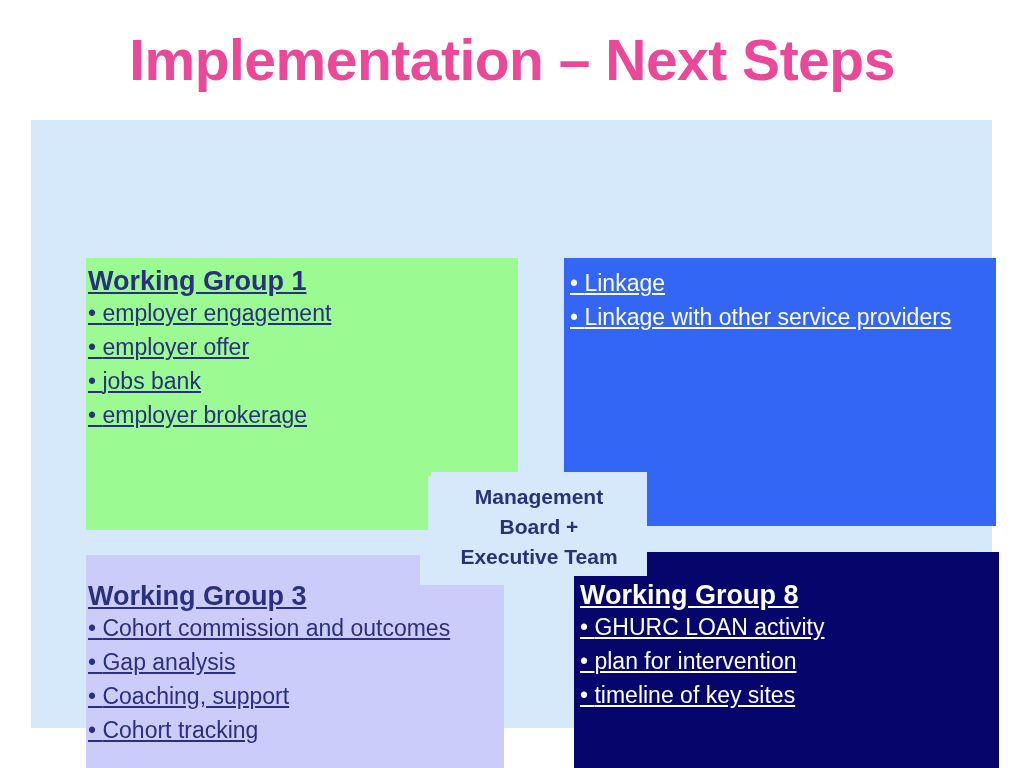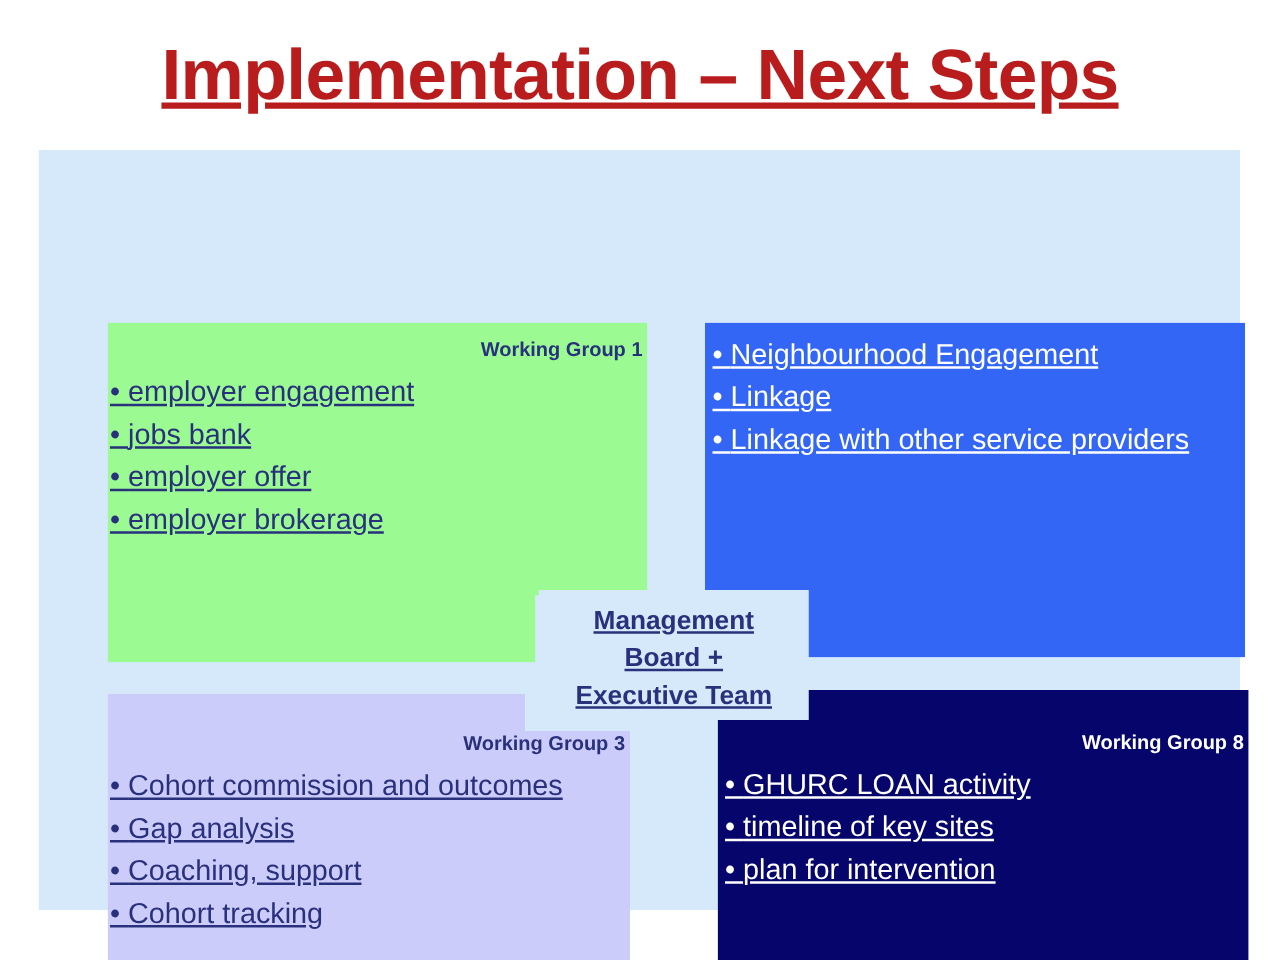--- a/index.html
+++ b/index.html
@@ -25,47 +25,47 @@
     position: absolute;
     left: 0;
     top: 28px;
     width: 1024px;
     text-align: center;
     font-family: "Liberation Sans", sans-serif;
     font-weight: bold;
     font-size: 57px;
     line-height: 64px;
     letter-spacing: -0.5px;
-    color: #b91c1c;
+    color: #ec4899;
     white-space: nowrap;
-    text-decoration: underline;
   }
 
   
   .panel {
     position: absolute;
     left: 31px;
     top: 120px;
     width: 961px;
     height: 608px;
     background: #D5E9FA;
   }
 
   
   .group-box {
     position: absolute;
     box-sizing: border-box;
   }
   .group-title {
-    text-align: right;
+    text-align: left;
     font-weight: bold;
-    font-size: 16px;
+    font-size: 27px;
     line-height: 30px;
     margin: 0;
     padding: 0;
+    text-decoration: underline;
   }
   .bullet-list {
     list-style: none;
     margin: 0;
     padding: 0;
     text-decoration: underline;
   }
   .bullet-list li {
     font-size: 23px;
     line-height: 34px;
@@ -138,66 +138,64 @@
     justify-content: flex-start;
     padding-top: 10px;
     box-sizing: border-box;
   }
   .board-line {
     font-weight: bold;
     font-size: 21px;
     line-height: 30px;
     color: #29307C;
     white-space: nowrap;
-    text-decoration: underline;
   }
 </style>
 </head>
 <body>
 
 <div class="slide">
 
   <div class="slide-title">Implementation – Next Steps</div>
 
   <div class="panel">
 
     <div class="group-box wg1">
       <div class="group-title">Working Group 1</div>
       <ul class="bullet-list">
         <li>employer engagement</li>
+        <li>employer offer</li>
         <li>jobs bank</li>
-        <li>employer offer</li>
         <li>employer brokerage</li>
       </ul>
     </div>
 
     <div class="group-box wg2">
       <ul class="bullet-list">
-        <li>Neighbourhood Engagement</li>
         <li>Linkage</li>
         <li>Linkage with other service providers</li>
       </ul>
     </div>
 
     <div class="group-box wg3">
       <div class="group-title">Working Group 3</div>
       <ul class="bullet-list">
         <li>Cohort commission and outcomes</li>
         <li>Gap analysis</li>
         <li>Coaching, support</li>
         <li>Cohort tracking</li>
       </ul>
     </div>
 
     <div class="group-box wg4">
       <div class="group-title">Working Group 8</div>
       <ul class="bullet-list">
         <li>GHURC LOAN activity</li>
+        <li>plan for intervention</li>
         <li>timeline of key sites</li>
-        <li>plan for intervention</li>
       </ul>
     </div>
 
     <div class="board">
       <div class="board-line">Management</div>
       <div class="board-line">Board +</div>
       <div class="board-line">Executive Team</div>
     </div>
 
   </div>

